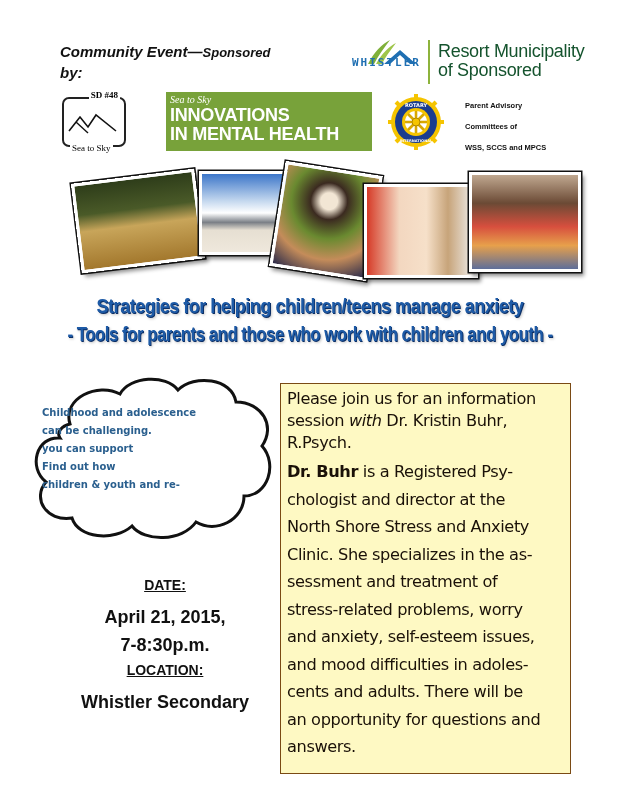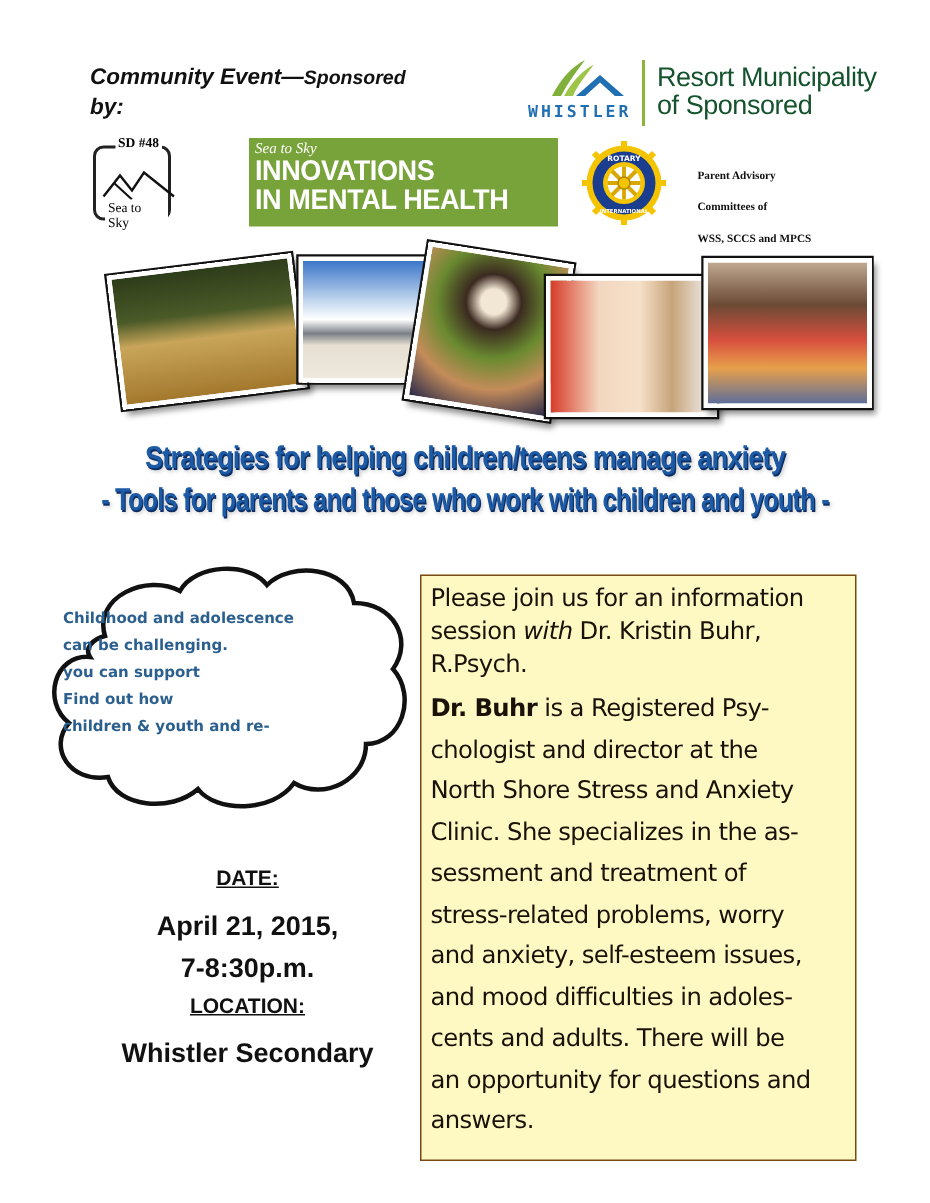--- a/index.html
+++ b/index.html
@@ -4,34 +4,34 @@
 <style>
   html, body { margin: 0; padding: 0; background: #ffffff; }
   body { width: 620px; height: 802px; position: relative; overflow: hidden; font-family: "Liberation Sans", sans-serif; }
   .abs { position: absolute; }
 
   .sponsor-line { left: 60px; top: 42px; font-weight: bold; font-style: italic; color: #111; line-height: 20px; }
   .sponsor-line .big { font-size: 15px; }
   .sponsor-line .small { font-size: 13px; }
 
   .whistler-logo { left: 352px; top: 38px; width: 240px; height: 50px; }
-  .whistler-word { position: absolute; left: 0; top: 30px; font-family: "DejaVu Sans Mono", monospace; font-weight: bold; font-size: 11px; letter-spacing: 2px; color: #1f6fb2; }
+  .whistler-word { position: absolute; left: 0; top: 18px; font-family: "DejaVu Sans Mono", monospace; font-weight: bold; font-size: 11px; letter-spacing: 2px; color: #1f6fb2; }
   .whistler-div { position: absolute; left: 76px; top: 2px; width: 2px; height: 44px; background: #8db33c; }
   .rmow { position: absolute; left: 86px; top: 4px; font-family: "Liberation Sans", sans-serif; font-size: 18px; line-height: 19px; color: #14532d; letter-spacing: -0.3px; }
 
-  .sd48 { left: 62px; top: 97px; width: 52px; height: 50px; border: 2px solid #222; border-radius: 7px; box-sizing: border-box; }
+  .sd48 { left: 62px; top: 97px; width: 64px; height: 50px; border: 2px solid #222; border-radius: 7px; box-sizing: border-box; }
   .sd48 .top { position: absolute; right: 4px; top: -9px; background: #fff; font-family: "Liberation Serif", serif; font-size: 9px; font-weight: bold; padding: 0 2px; }
   .sd48 .bot { position: absolute; left: 6px; bottom: -8px; background: #fff; font-family: "Liberation Serif", serif; font-size: 9px; padding: 0 2px; }
 
   .imh { left: 166px; top: 92px; width: 206px; height: 59px; background: #78a23a; color: #fff; box-sizing: border-box; padding: 2px 4px; }
   .imh .sts { font-family: "Liberation Serif", serif; font-style: italic; font-size: 10px; line-height: 11px; }
   .imh .l1, .imh .l2 { font-family: "Liberation Sans", sans-serif; font-weight: bold; font-size: 19px; line-height: 19px; letter-spacing: -0.3px; transform: scaleX(0.95); transform-origin: left; white-space: nowrap; }
 
   .rotary { left: 388px; top: 94px; width: 56px; height: 56px; }
-  .pac { left: 465px; top: 106px; font-family: Liberation Serif, serif; font-weight: bold; font-size: 7.5px; line-height: 21px; color: #111; }
+  .pac { left: 465px; top: 95px; font-family: Liberation Sans, sans-serif; font-weight: bold; font-size: 7.5px; line-height: 21px; color: #111; }
 
   .photos { left: 62px; top: 162px; width: 520px; height: 118px; }
   .photo { position: absolute; border: 3px solid #fff; box-shadow: 0 0 0 1.5px #111, 3px 4px 4px rgba(0,0,0,0.45); }
 
   .headline { left: 0; width: 620px; text-align: center; font-family: "Liberation Sans", sans-serif; font-weight: bold; color: #1d5aa6; text-shadow: 1px 1px 0 #0c2f66, 2px 2px 3px rgba(0,0,0,0.25); letter-spacing: -0.6px; transform: scaleX(0.86); transform-origin: center; }
   .h1 { top: 294px; font-size: 21px; }
   .h2 { top: 322px; font-size: 21px; transform: scaleX(0.8); }
 
   .cloud { left: 32px; top: 372px; width: 246px; height: 172px; }
   .cloud-text { left: 42px; top: 404px; width: 220px; text-align: left; font-family: "DejaVu Sans", sans-serif; font-weight: bold; font-size: 10px; line-height: 18px; color: #2a5f8e; }

